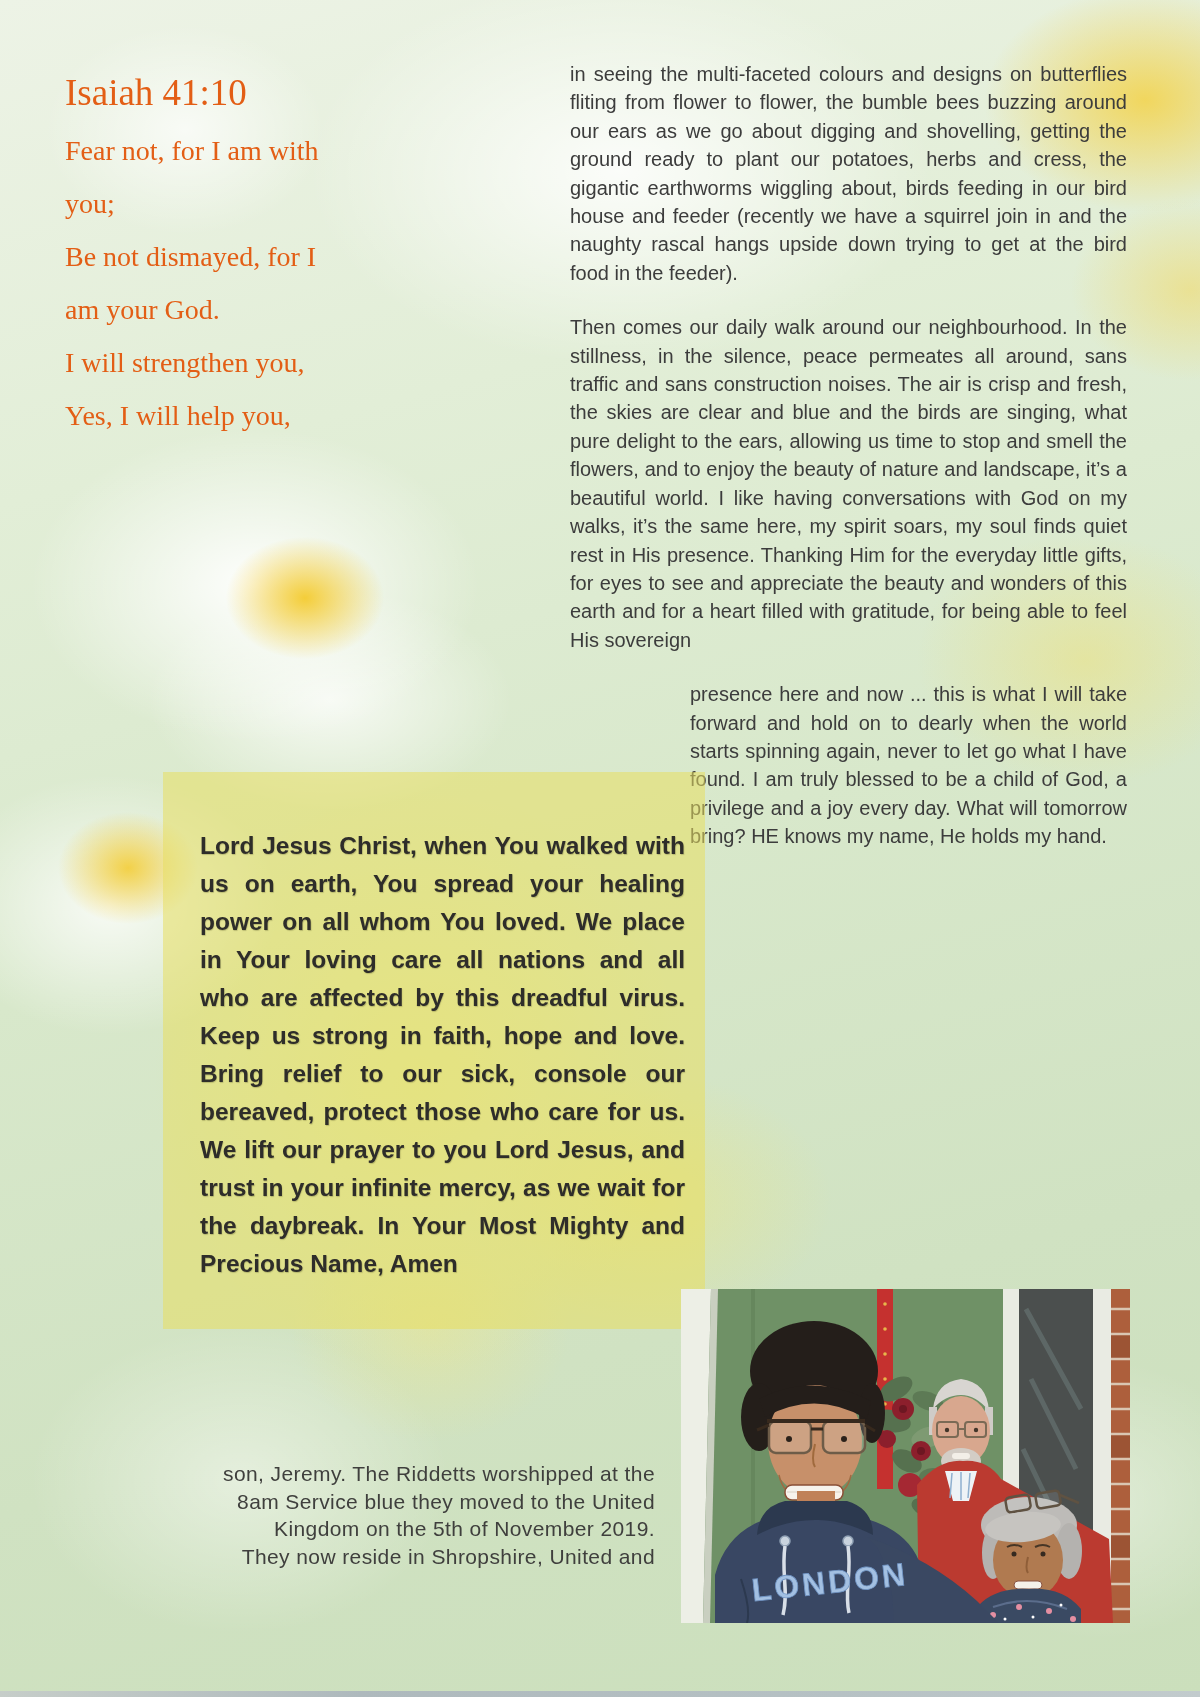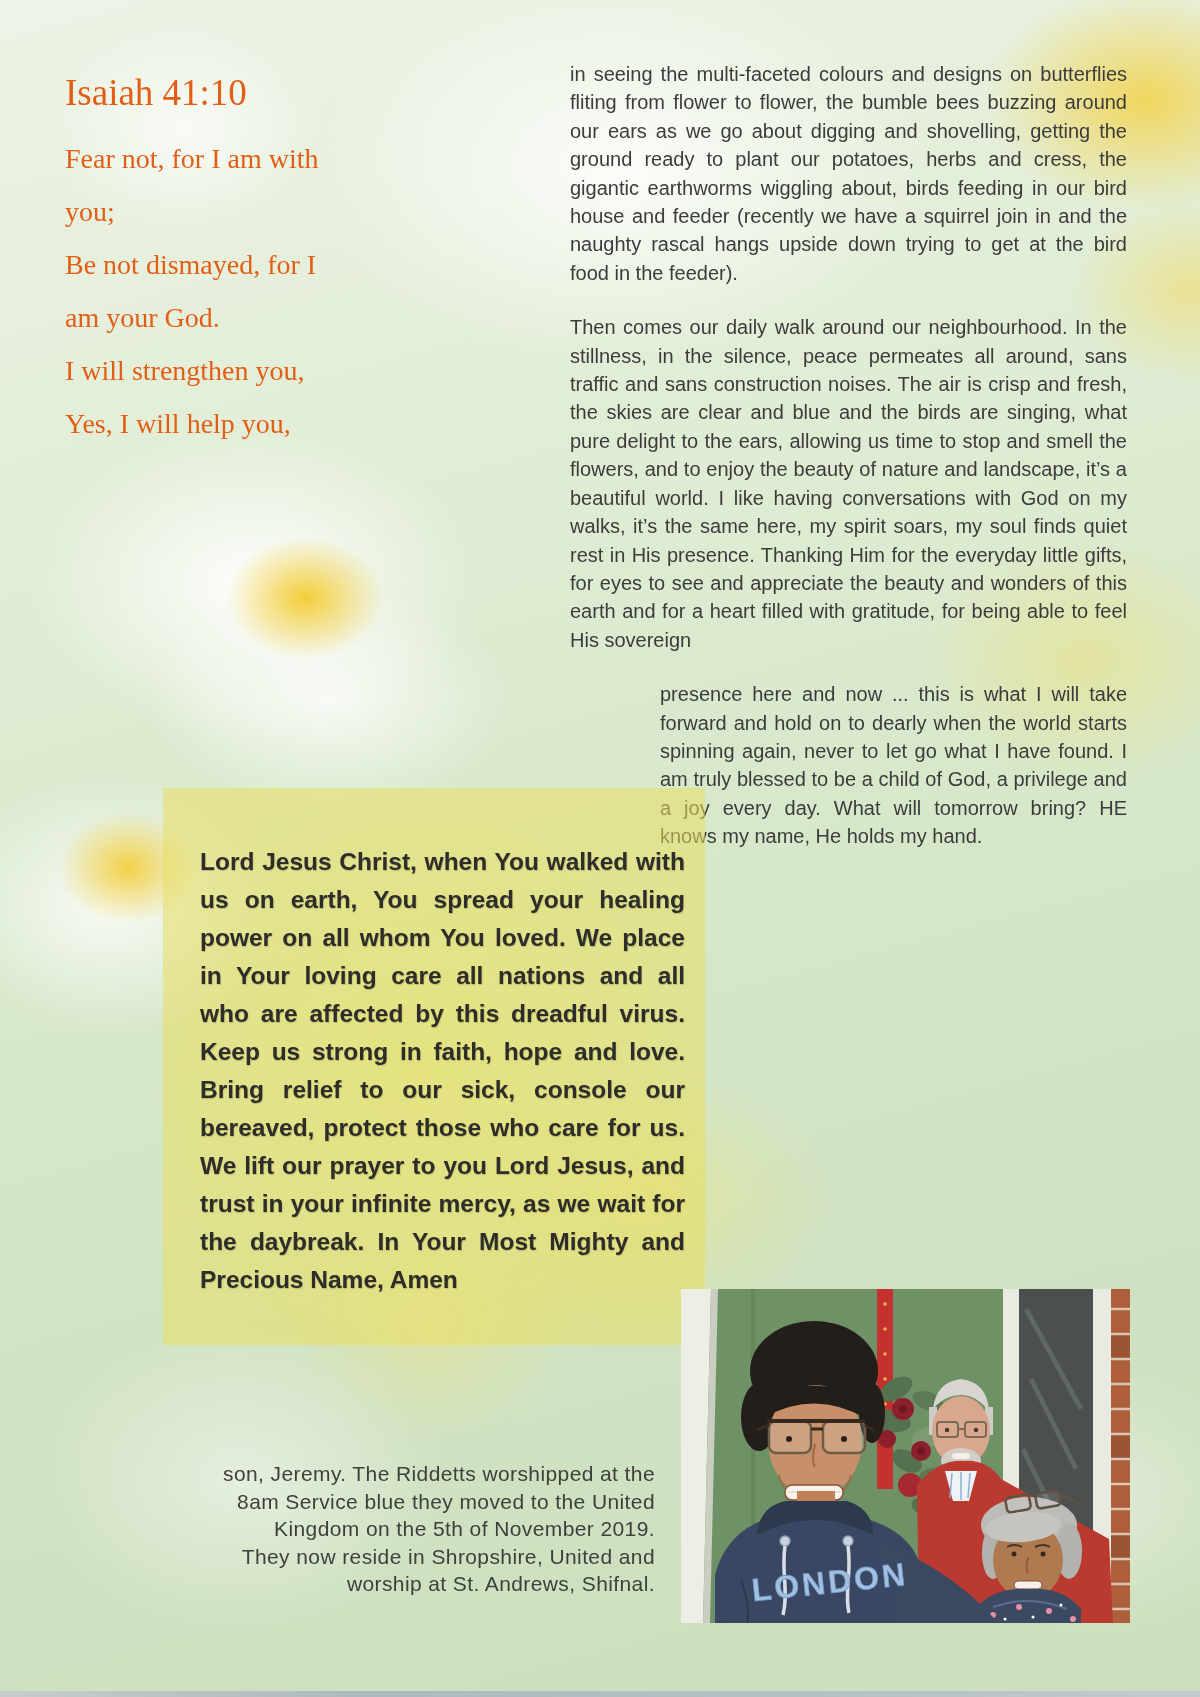--- a/index.html
+++ b/index.html
@@ -18,27 +18,27 @@
       radial-gradient(480px 300px at 620px 170px, rgba(255,255,255,0.85), rgba(255,255,255,0) 65%),
       radial-gradient(200px 150px at 185px 130px, rgba(255,255,255,0.7), rgba(255,255,255,0) 70%),
       radial-gradient(380px 420px at 420px 1080px, rgba(236,234,140,0.55), rgba(236,234,140,0) 70%),
       radial-gradient(260px 180px at 650px 1200px, rgba(238,230,120,0.45), rgba(238,230,120,0) 70%),
       radial-gradient(200px 160px at 430px 1330px, rgba(240,230,130,0.4), rgba(240,230,130,0) 70%),
       radial-gradient(300px 220px at 240px 1480px, rgba(255,255,255,0.45), rgba(255,255,255,0) 70%),
       radial-gradient(240px 200px at 1100px 1500px, rgba(255,255,255,0.35), rgba(255,255,255,0) 70%),
       linear-gradient(165deg, #edf3e6 0%, #e2eed7 25%, #d8e8cb 50%, #d0e2c2 75%, #cbdfbc 100%);
   }
   .verse{position:absolute;left:65px;top:70px;width:510px;color:#e35e15;}
-  .verse-ref{font-family:"Liberation Serif",serif;font-size:37px;line-height:46px;margin-bottom:16px;white-space:nowrap;}
+  .verse-ref{font-family:"Liberation Serif",serif;font-size:37px;line-height:46px;margin-bottom:8px;white-space:nowrap;}
   .verse-line{font-family:"Liberation Serif",serif;font-size:28px;line-height:53px;white-space:nowrap;}
   .article{position:absolute;left:570px;top:60px;width:557px;color:#3c3c3c;}
   .article p{margin:0 0 26px 0;font-size:20px;line-height:28.4px;text-align:justify;}
-  .article p.indent{margin-left:90px;}
+  .article p.indent{margin-left:120px;}
   .prayer{
-    position:absolute;left:163px;top:788px;width:542px;height:557px;box-sizing:border-box;
+    position:absolute;left:163px;top:772px;width:542px;height:557px;box-sizing:border-box;
     padding:55px 20px 0 37px;background:rgba(232,222,96,0.55);
   }
   .prayer p{
     margin:0;font-size:24.5px;line-height:38px;font-weight:bold;color:#2e2d2a;text-align:justify;
     text-shadow:0.6px 0.9px 0.9px rgba(110,110,55,0.35);
   }
   .photo{position:absolute;left:681px;top:1289px;width:449px;height:334px;margin:0;}
   .photo svg{display:block;width:100%;height:100%;}
   .caption{position:absolute;right:545px;top:1460px;text-align:right;color:#3f3f3d;}
   .caption div{font-size:21px;line-height:27.5px;letter-spacing:0.4px;white-space:nowrap;}
@@ -196,17 +196,16 @@
         <text x="150" y="304" transform="rotate(-6 150 304)" text-anchor="middle" font-family="Liberation Sans, sans-serif" font-size="32" font-weight="bold" letter-spacing="3" fill="#a3c0e2" stroke="#7094c4" stroke-width="0.8">LONDON</text>
       </g>
     </svg>
   </figure>
 
   <div class="caption">
     <div>son, Jeremy.  The Riddetts worshipped at the</div>
     <div>8am Service blue they moved to the United</div>
     <div>Kingdom on the 5th of November 2019.</div>
     <div>They now reside in Shropshire, United and</div>
-    <div>worship at St. Andrews, Shifnal.</div>
   </div>
 
   <div class="bottom-strip"></div>
 </div>
 
 </body></html>

